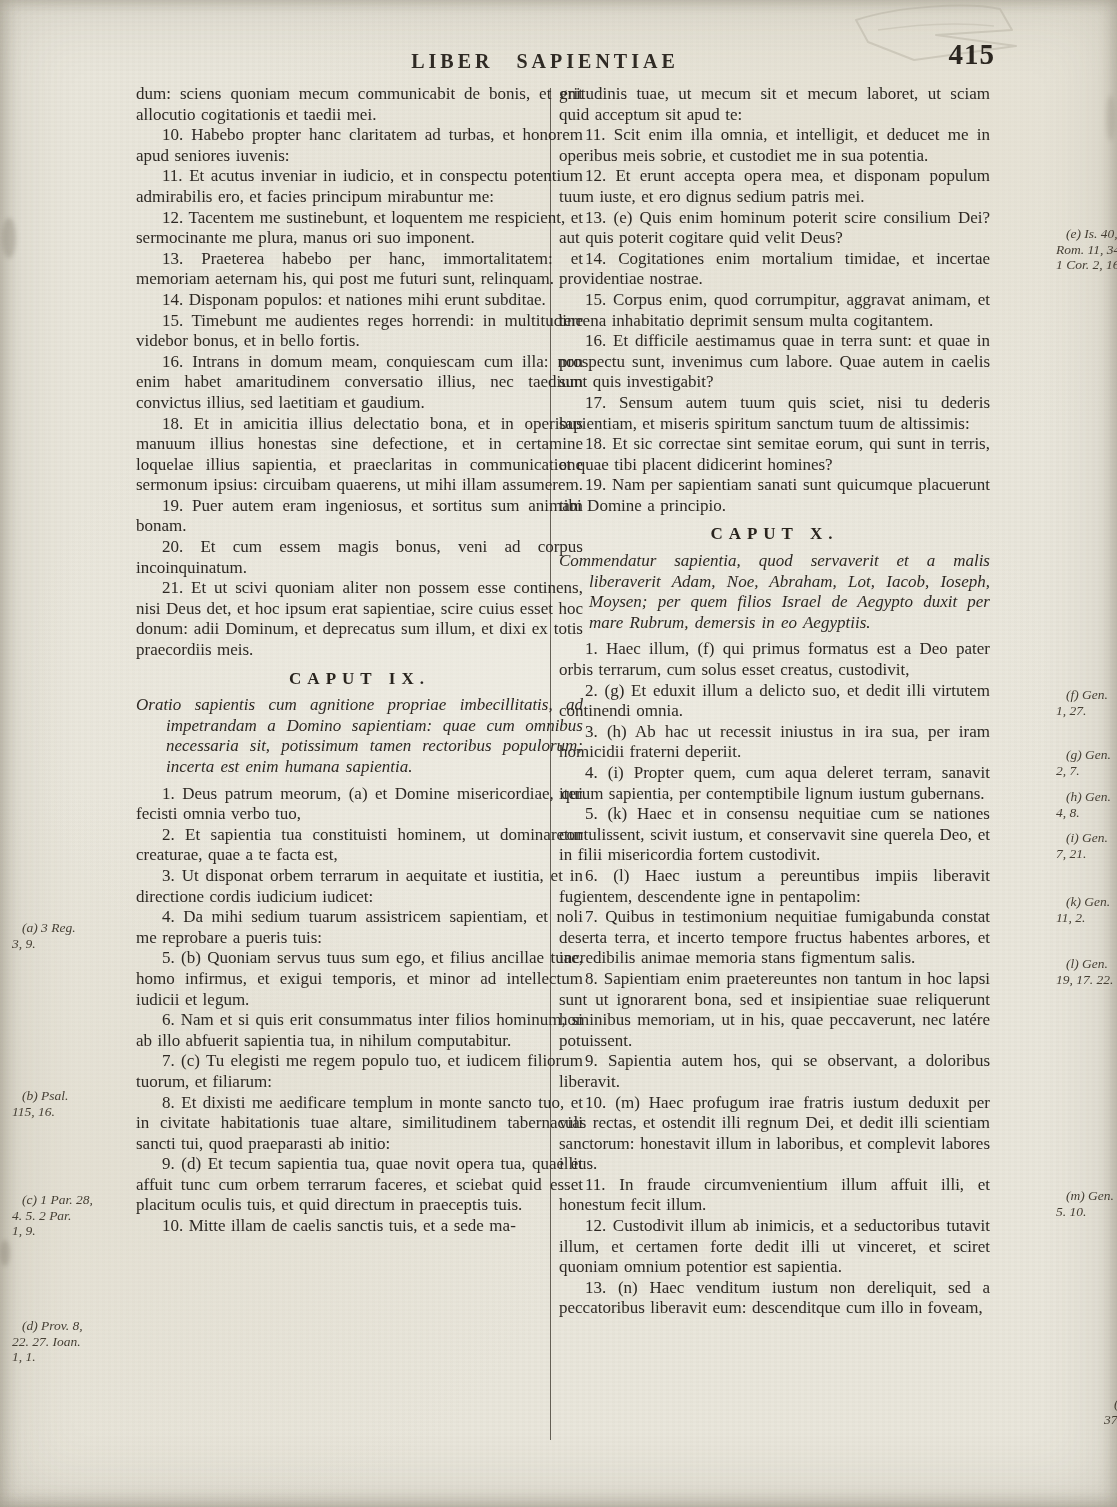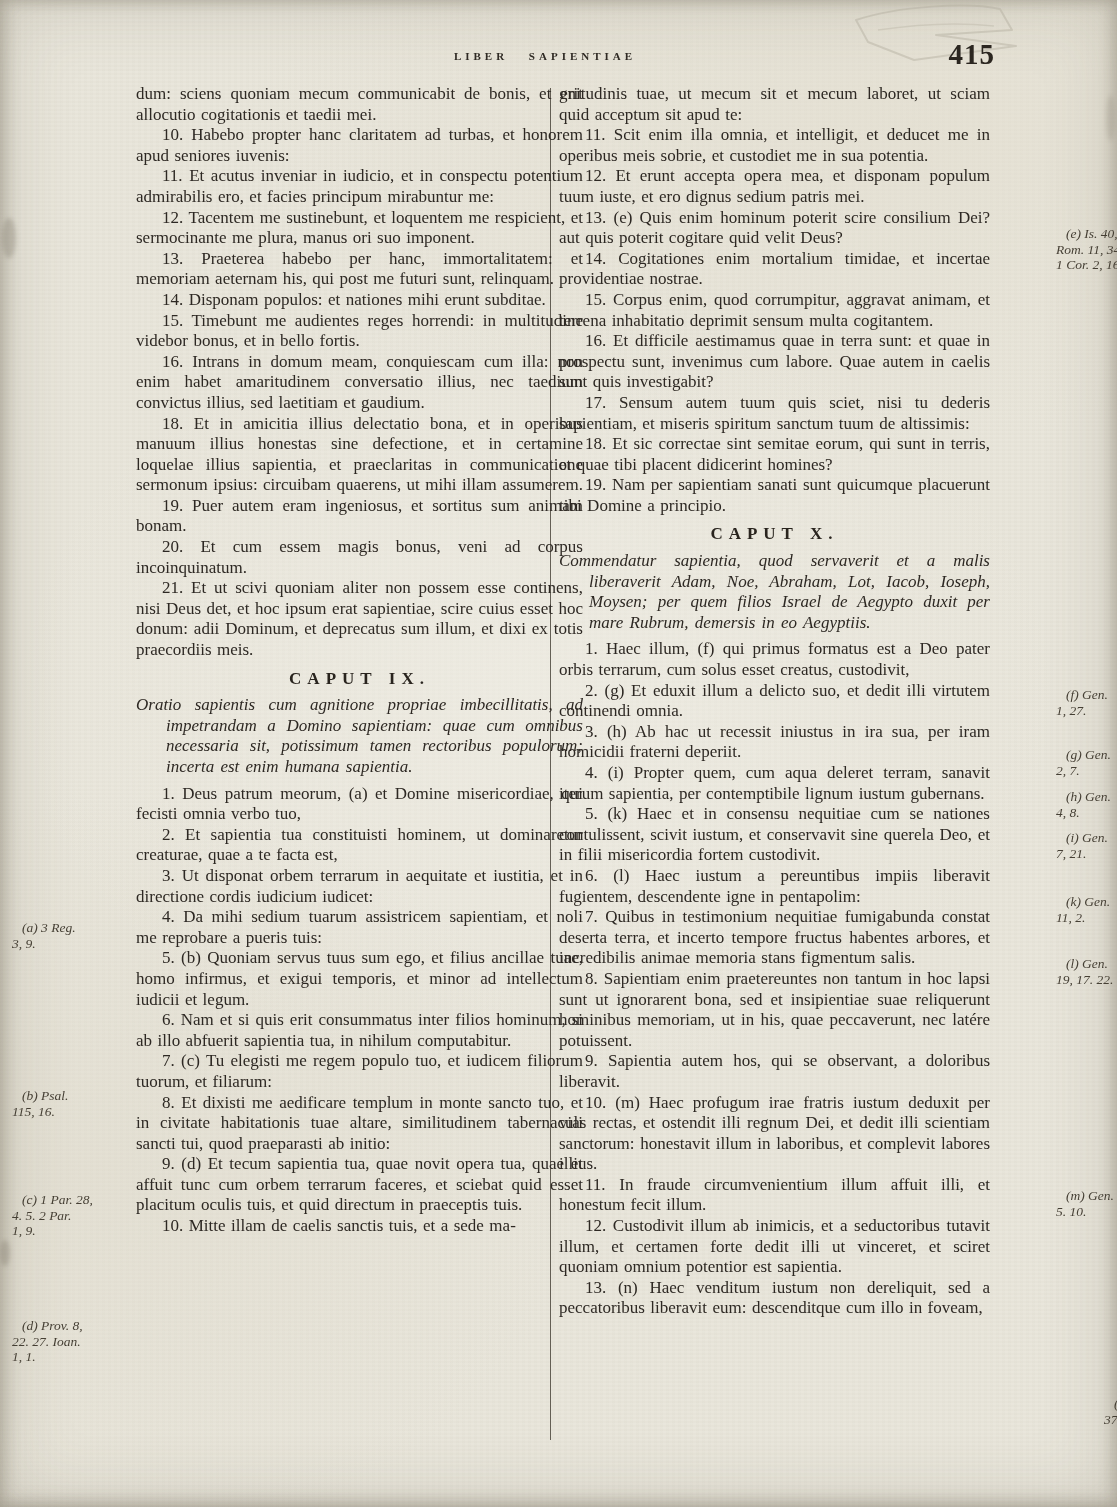--- a/index.html
+++ b/index.html
@@ -24,21 +24,21 @@
       inset -5px 0 14px rgba(96,88,68,.16),
       inset 0 -6px 18px rgba(96,88,68,.14);
     font-family: "Liberation Serif", "DejaVu Serif", serif;
     color: #2d2823;
   }
 
   .running-head {
     position: absolute;
     top: 50px; left: 100px; width: 890px;
     text-align: center;
-    font-size: 11px;
+    font-size: 20px;
     font-weight: bold;
     letter-spacing: 4px;
     word-spacing: 14px;
     color: #2f2a24;
   }
 
   .page-number {
     position: absolute;
     top: 38px; right: 122px;
     font-size: 29px;

